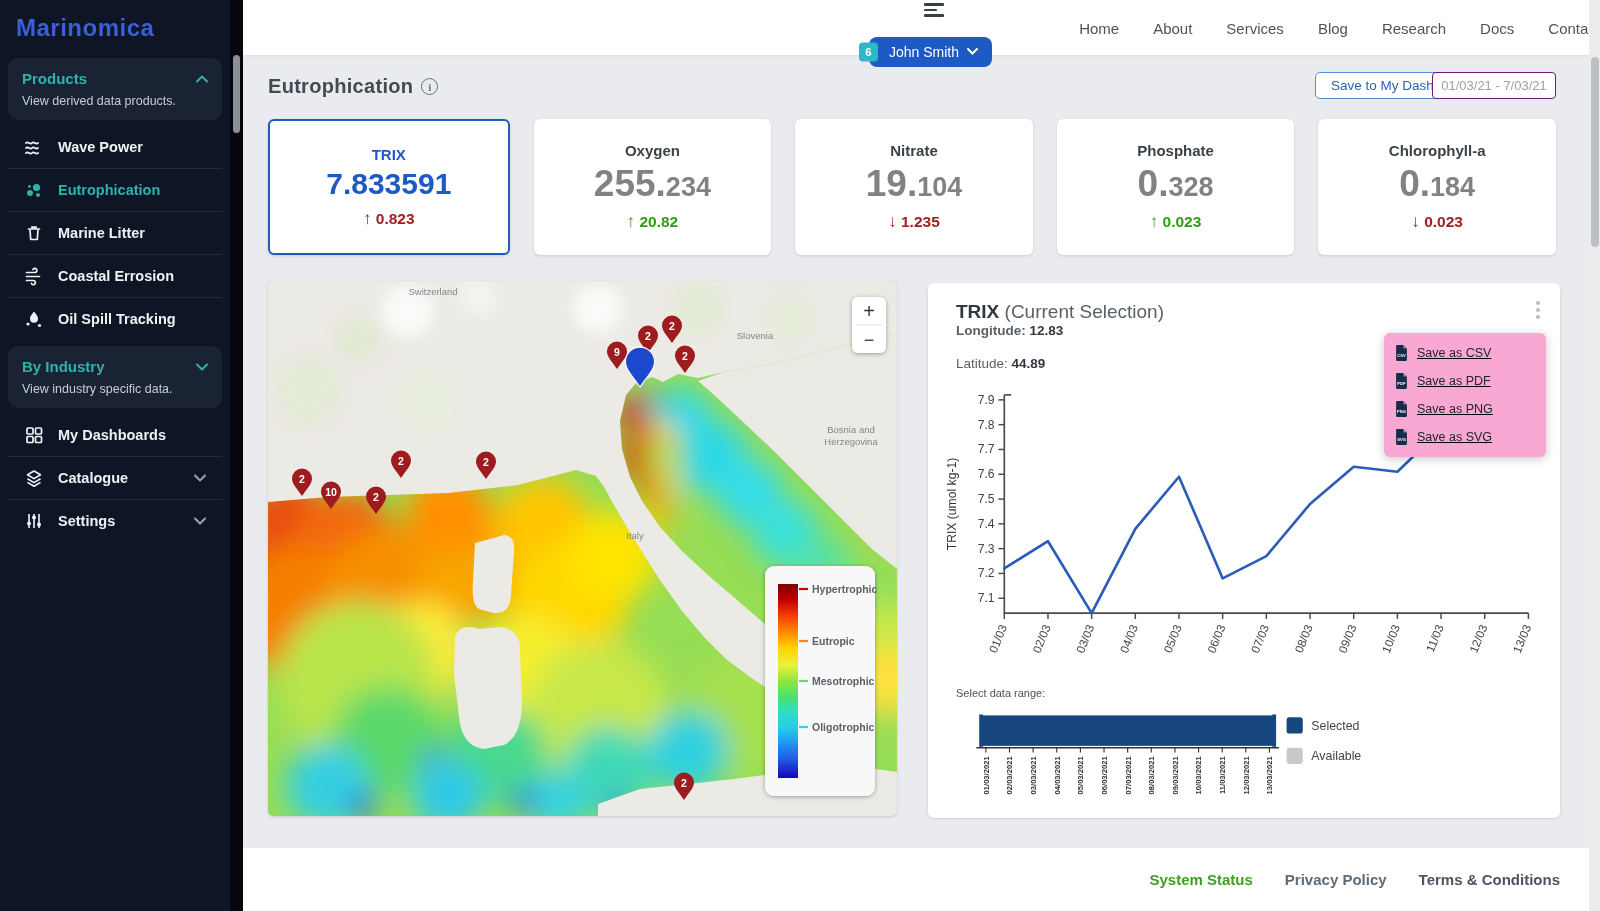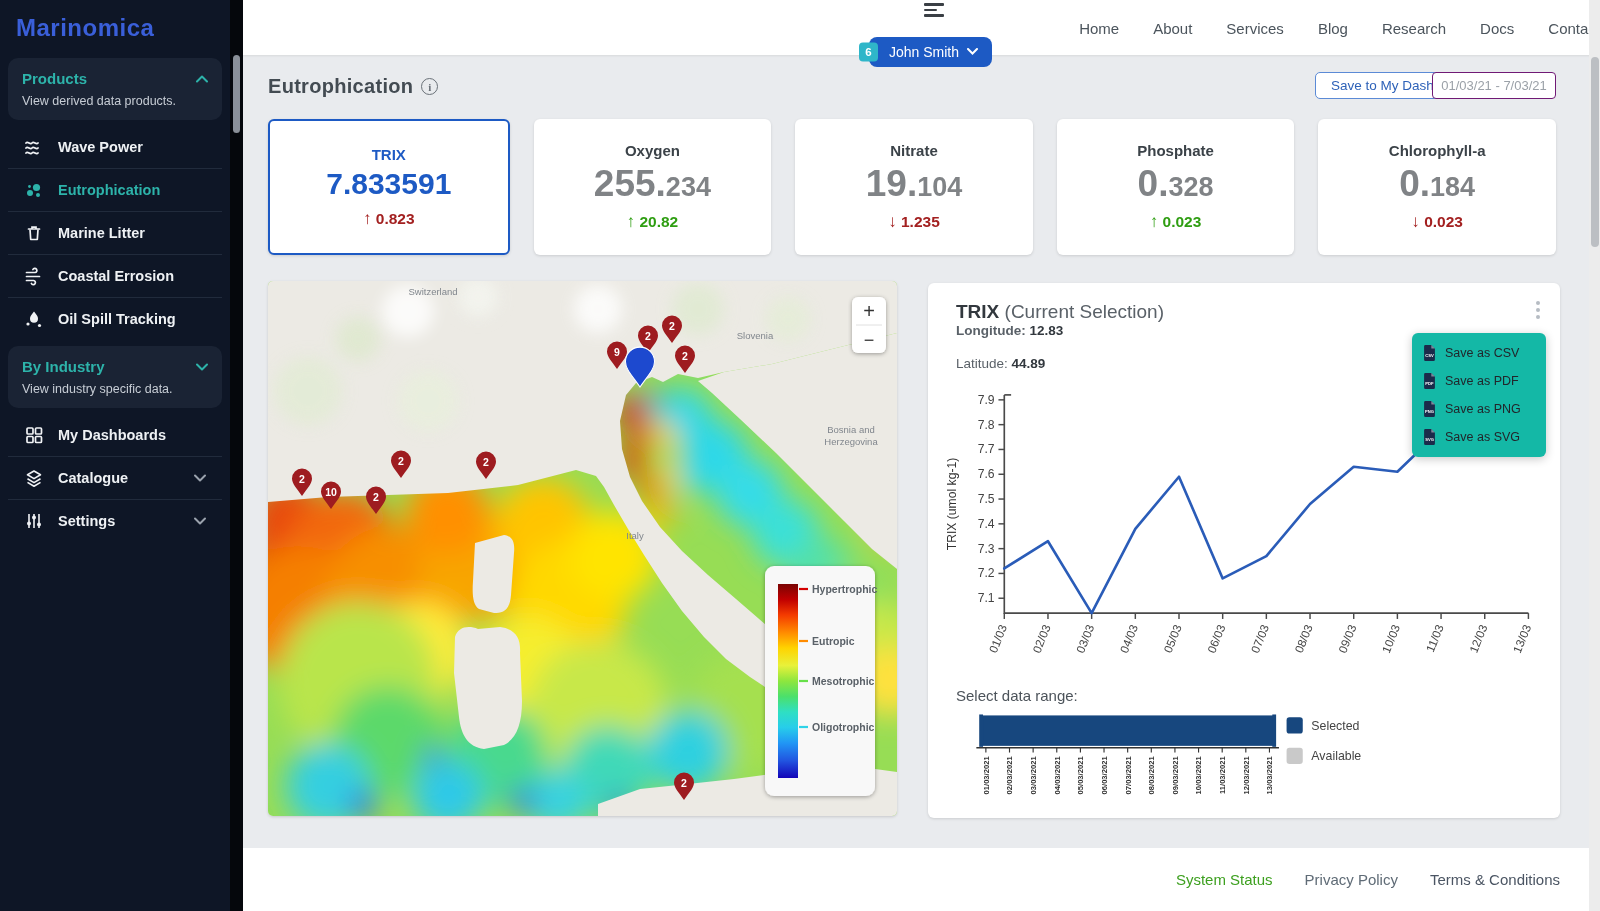--- a/index.html
+++ b/index.html
@@ -64,27 +64,27 @@
 
   .trix-panel { position:absolute; left:685px; top:228px; width:632px; height:535px; background:#fff; border-radius:6px; box-shadow:0 1px 3px rgba(0,0,0,.13); }
   .trix-title { position:absolute; left:28px; top:18px; font-size:19px; color:#5a6168; }
   .trix-title b { color:#32383e; }
   .coord { position:absolute; left:28px; font-size:13.5px; color:#5a6168; }
   .coord b { color:#32383e; }
   .coord.lon { top:40px;font-weight:bold; } .coord.lat { top:73px; }
   .dots-menu { position:absolute; right:16px; top:14px; display:flex; flex-direction:column; gap:3px; cursor:pointer; padding:4px; }
   .dots-menu i { width:4px; height:4px; border-radius:50%; background:#b6bcc3; }
   #chart-svg { position:absolute; left:12px; top:92px; width:604px; height:334px; }
-  .range-label { position:absolute; left:28px; top:404px; font-size:15px; color:#4c535a; }
+  .range-label { position:absolute; left:28px; top:404px; font-size:11px; color:#4c535a; }
   #range-svg { position:absolute; left:16px; top:424px; width:590px; height:112px; }
-  .save-menu { position:absolute; right:14px; top:50px; width:134px; background:#14b8a6; border-radius:6px; box-shadow:0 2px 10px rgba(0,0,0,.22); padding:6px 0; z-index:9; }
+  .save-menu { position:absolute; right:14px; top:50px; width:162px; background:#f9a8d4; border-radius:6px; box-shadow:0 2px 10px rgba(0,0,0,.22); padding:6px 0; z-index:9;text-decoration:underline; }
   .save-menu .mi { display:flex; align-items:center; gap:8px; padding:5px 10px; font-size:12.5px; color:#22262b; cursor:pointer; }
 
   .footer { position:absolute; left:0; bottom:0; width:1357px; height:63px; background:#fff; display:flex; align-items:center; justify-content:flex-end; gap:32px; padding-right:40px; }
-  .footer a { font-size:15px; font-weight:normal; text-decoration:none; cursor:pointer; }
+  .footer a { font-size:15px; font-weight:bold; text-decoration:none; cursor:pointer; }
 
   
   .page-scroll { position:absolute; right:0; top:0; width:11px; height:911px; background:#ececec; z-index:8; }
   .page-scroll .pthumb { position:absolute; left:1.5px; top:57px; width:8px; height:190px; background:#bcbfc3; border-radius:4px; }
 </style>
 </head>
 <body>
 
 <div class="app">
 

